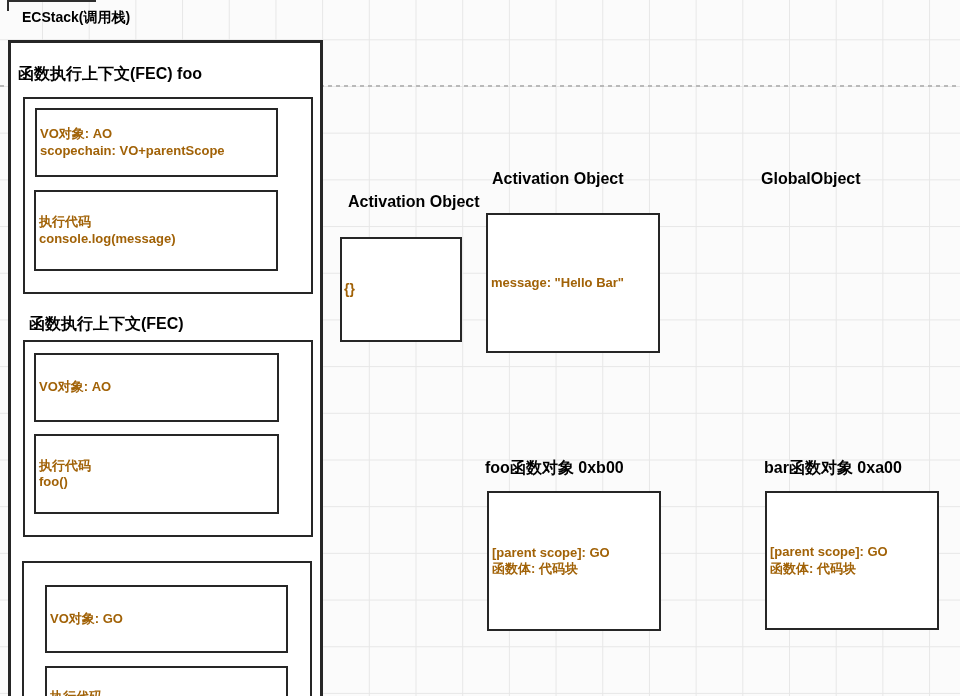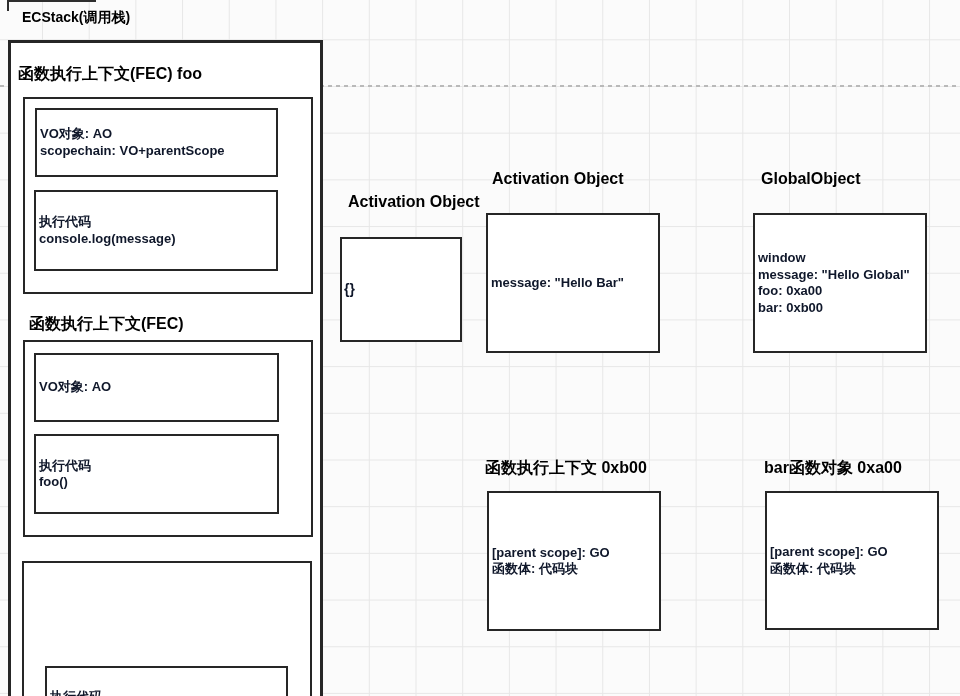--- a/index.html
+++ b/index.html
@@ -34,21 +34,21 @@
     border: 2px solid #262626;
     z-index: 2;
     display: flex;
     align-items: center;
   }
   .shape .box-text {
     white-space: pre-line;
     font-size: 13px;
     line-height: 16.5px;
     padding-left: 3px;
-    color: #0f172a;
+    color: #a16207;
   }
   .container-box { border-width: 3px; }
   .frame-box { border-width: 2.5px; background: transparent; }
   .diagram-label {
     z-index: 3;
     font-size: 16px;
     line-height: 16px;
     white-space: nowrap;
     color: #000;
   }
@@ -112,43 +112,40 @@
   <div class="abs shape frame-box f2-box"></div>
   <div class="abs shape boxC">
     <span class="box-text">VO对象: AO</span>
   </div>
   <div class="abs shape boxD">
     <span class="box-text">执行代码
 foo()</span>
   </div>
 
   <div class="abs shape frame-box f3-box"></div>
+  <div class="abs shape boxE">
+    <span class="box-text">VO对象: GO</span>
+  </div>
   <div class="abs shape boxF">
     <span class="box-text">执行代码</span>
   </div>
 
   <div class="abs diagram-label ao1-label">Activation Object</div>
   <div class="abs shape ao1-box">
     <span class="box-text">{}</span>
   </div>
 
   <div class="abs diagram-label ao2-label">Activation Object</div>
   <div class="abs shape ao2-box">
     <span class="box-text">message: "Hello Bar"</span>
   </div>
 
   <div class="abs diagram-label go-label">GlobalObject</div>
-  <div class="abs shape go-box">
-    <span class="box-text">window
-message: "Hello Global"
-foo: 0xa00
-bar: 0xb00</span>
-  </div>
 
-  <div class="abs diagram-label bar-label">函数执行上下文 0xb00</div>
+  <div class="abs diagram-label bar-label">foo函数对象 0xb00</div>
   <div class="abs shape bar-box">
     <span class="box-text">[parent scope]: GO
 函数体: 代码块</span>
   </div>
 
   <div class="abs diagram-label foo-label">bar函数对象 0xa00</div>
   <div class="abs shape foo-box">
     <span class="box-text">[parent scope]: GO
 函数体: 代码块</span>
   </div>

